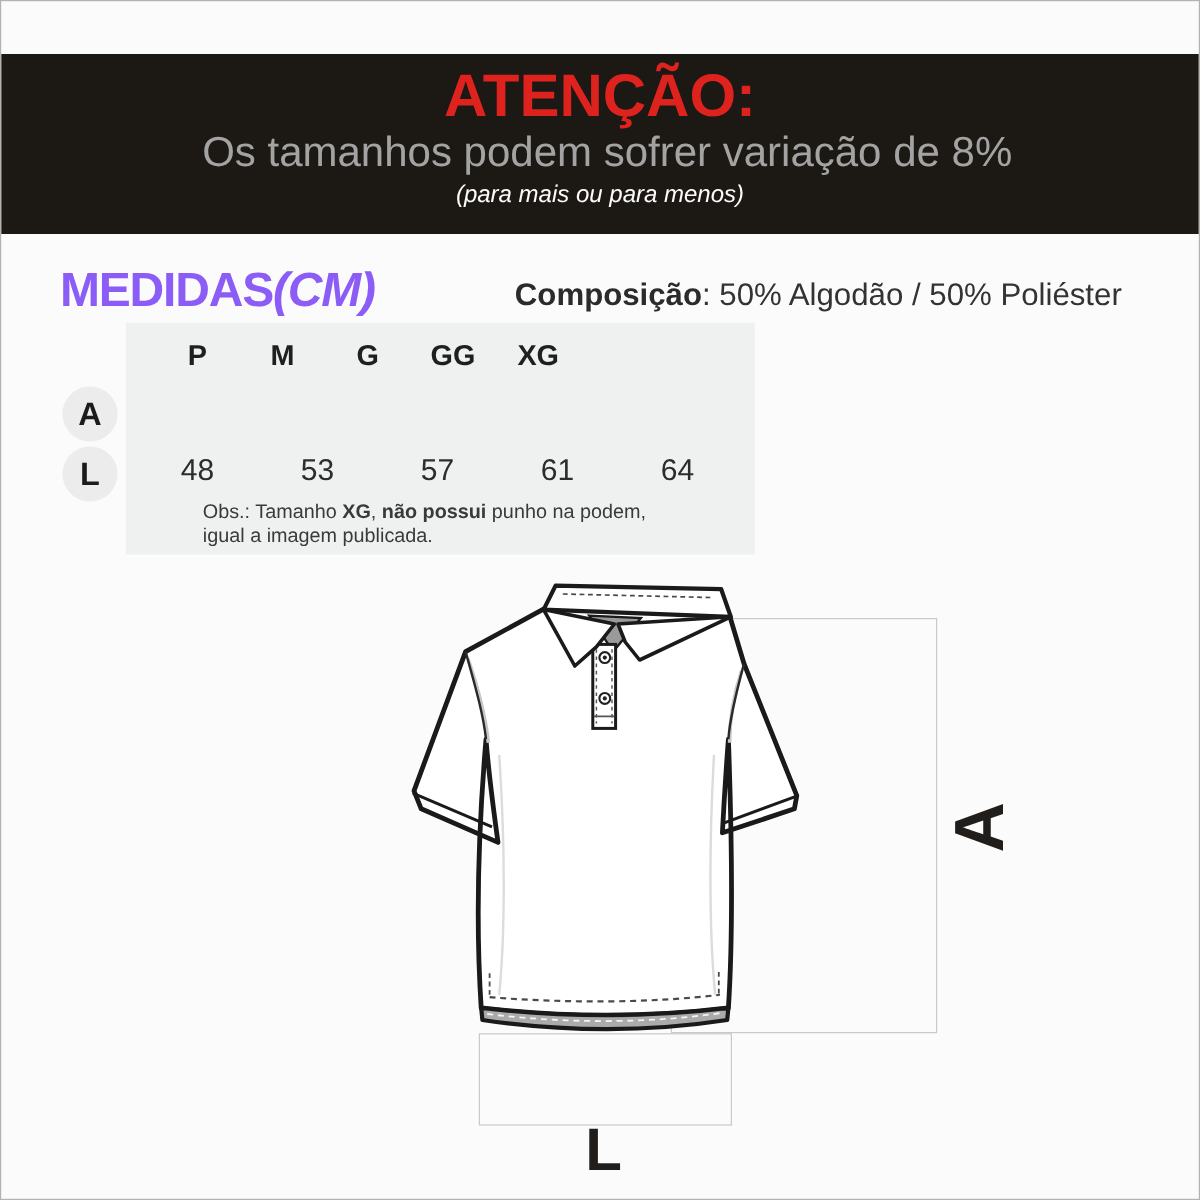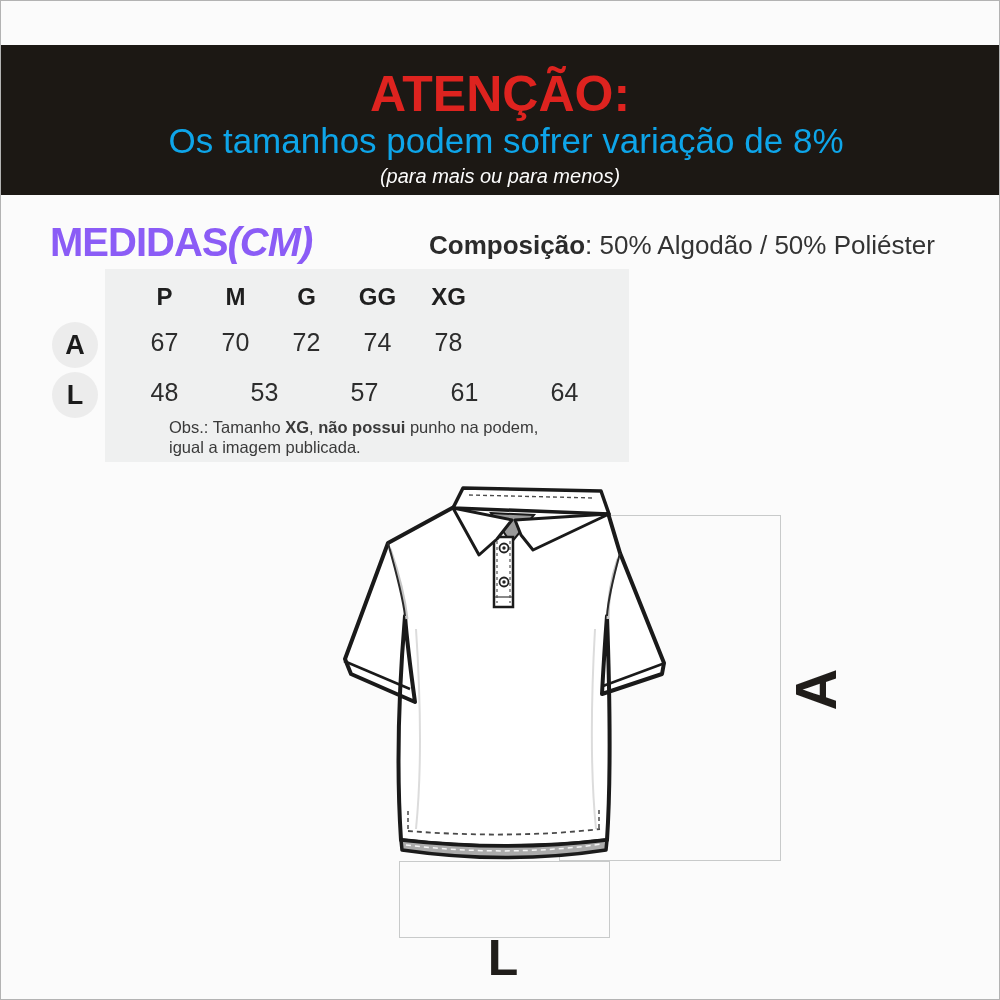--- a/index.html
+++ b/index.html
@@ -3,22 +3,22 @@
 <meta charset="utf-8">
 <style>
   html,body{margin:0;padding:0;background:#e8e8e8;}
   .page{
     position:relative;width:1000px;height:1000px;box-sizing:border-box;
     background:#fbfbfb;border:1px solid #b3b3b3;overflow:hidden;
     font-family:"Liberation Sans", sans-serif;color:#2c2c2c;
   }
   
   .banner{position:absolute;left:0;top:44px;width:100%;height:150px;background:#1c1814;text-align:center;}
-  .b-title{padding-top:23px;font-size:50px;line-height:52px;font-weight:bold;color:#de231f;letter-spacing:0px;}
-  .b-sub{margin-top:2px;font-size:35px;line-height:38px;color:#0ea5e9;margin-left:12px;}
+  .b-title{padding-top:9px;font-size:50px;line-height:52px;font-weight:bold;color:#de231f;letter-spacing:0px;}
+  .b-sub{margin-top:2px;font-size:35px;line-height:38px;color:#a3a3a3;margin-left:12px;}
   .b-note{font-size:20px;line-height:32px;font-style:italic;color:#fcfcfc;}
   
   .medidas{position:absolute;left:49px;top:219px;font-size:40px;font-weight:bold;color:#8b5cf6;letter-spacing:-1px;}
   .medidas .cm{font-style:italic;}
   .comp{position:absolute;left:400px;top:229px;font-size:26px;color:#333;margin-left:28px;}
   .comp b{color:#2b2b2b;}
   
   .panel{position:absolute;left:104px;top:268px;width:524px;height:193px;background:#eff0f0;}
   .trow{position:absolute;left:24px;display:flex;}
   .trow span{width:71px;text-align:center;display:inline-block;}
@@ -54,27 +54,20 @@
   <div class="medidas"><span>MEDIDAS</span><span class="cm">(CM)</span></div>
   <div class="comp"><b>Composição</b><span>: 50% Algodão / 50% Poliéster</span></div>
 
   <div class="panel">
     <div class="trow thead">
         <span>P</span>
         <span>M</span>
         <span>G</span>
         <span>GG</span>
         <span>XG</span>
-      </div>
-    <div class="trow rowa">
-        <span>67</span>
-        <span>70</span>
-        <span>72</span>
-        <span>74</span>
-        <span>78</span>
       </div>
     <div class="trow rowl">
         <span>48</span>
         <span>53</span>
         <span>57</span>
         <span>61</span>
         <span>64</span>
       </div>
     <div class="obs"><span>Obs.: Tamanho </span><b>XG</b><span>, </span><b>não possui</b><span> punho na podem,</span><br><span>igual a imagem publicada.</span></div>
   </div>

